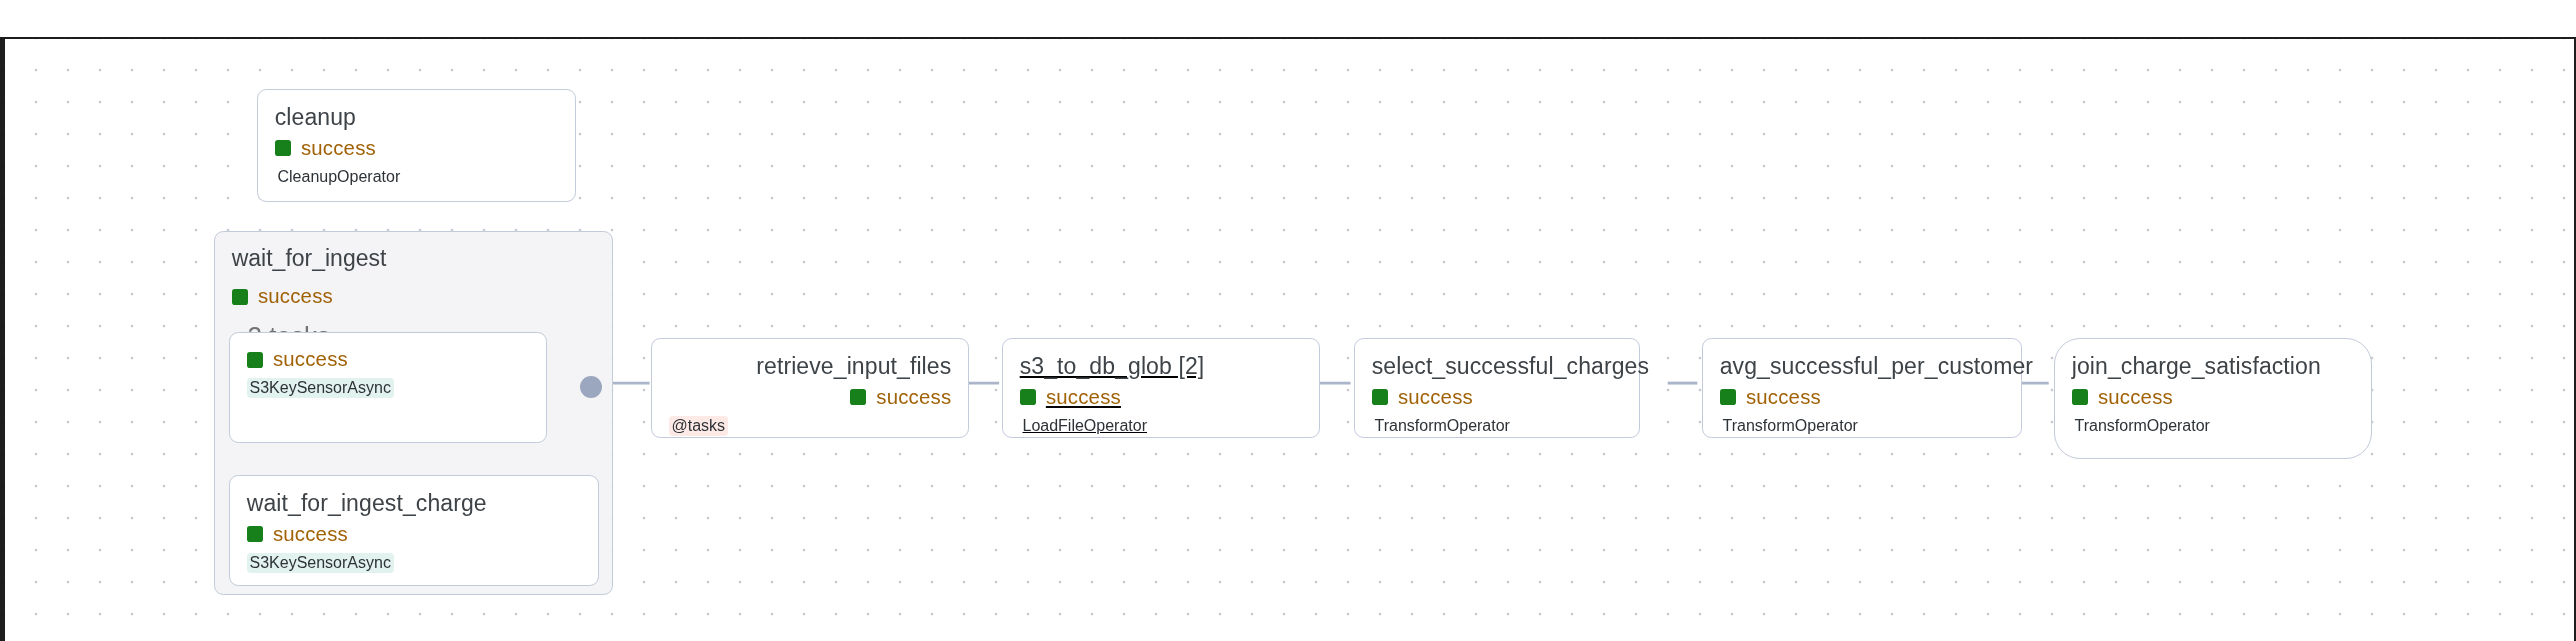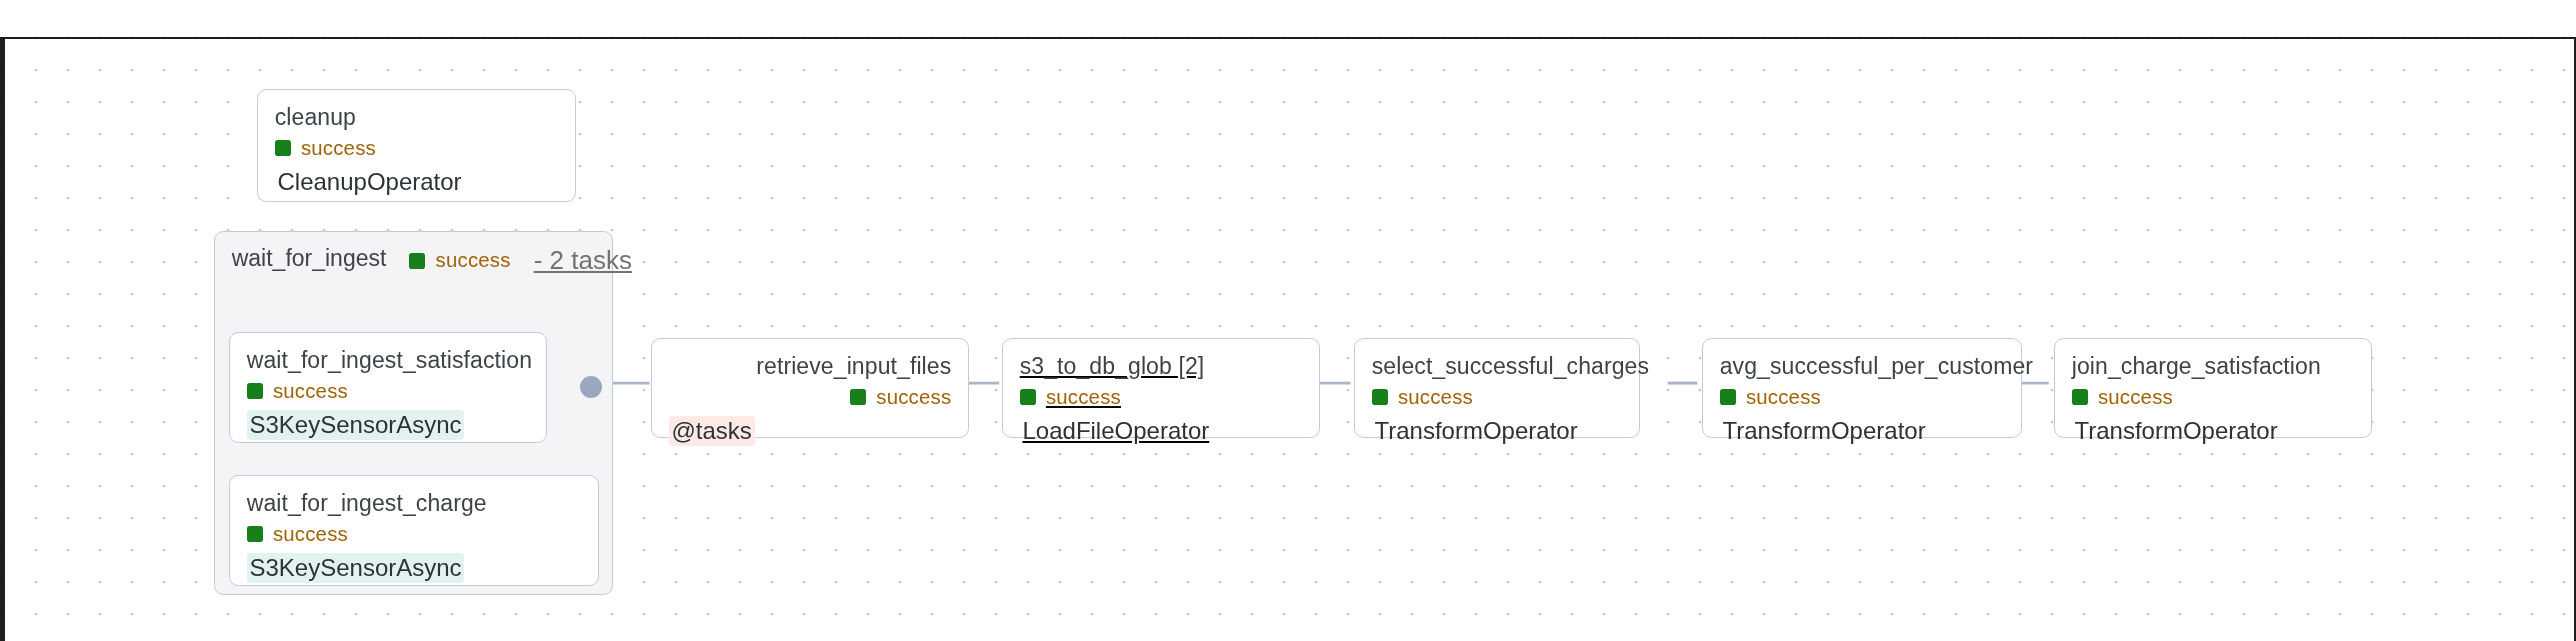--- a/index.html
+++ b/index.html
@@ -51,42 +51,42 @@
     border-radius: 2.8px;
     flex: 0 0 auto;
   }
   .status-text {
     font-size: 20.4px;
     color: #a16207;
     letter-spacing: 0.2px;
     white-space: nowrap;
   }
   .op-label {
-    font-size: 24px;
+    font-size: 16px;
     color: #2d3237;
     white-space: nowrap;
     align-self: flex-start;
     padding: 0.9px 2.8px;
     border-radius: 3.7px;
   }
   .op-label.tint-teal { background: #e2f2ee; }
   .op-label.tint-pink { background: #fdeae6; }
   .op-label.tint-none { background: transparent; }
 
   
   .group {
     position: absolute;
     background: #f4f4f6;
     border: 1.7px solid #c3cad9;
     border-radius: 9.3px;
   }
   .group-header {
     position: absolute;
     left: 16.7px; top: 13px;
-    display: flex; flex-direction: row; gap: 23px; text-align: center;
+    display: flex; flex-direction: column; gap: 13px; text-align: center;
   }
   .group-title {
     font-size: 23px;
     color: #3e4348;
     white-space: nowrap;
   }
   .group-toggle {
     font-size: 26px;
     color: #737373;
     text-decoration: underline;
@@ -139,21 +139,20 @@
       <div class="group-title">wait_for_ingest</div>
       <div class="status-row">
         <span class="status-square"></span>
         <span class="status-text">success</span>
       </div>
       <div class="group-toggle">- 2 tasks</div>
     </div>
   </div>
 
   <div class="node" style="left:224px; top:293px; width:318px; height:111px;">
-    <div class="node-title">wait_for_ingest_satisfaction</div>
     <div class="status-row">
       <span class="status-square"></span>
       <span class="status-text">success</span>
     </div>
     <div class="op-label tint-teal">S3KeySensorAsync</div>
   </div>
 
   <div class="node" style="left:224px; top:436px; width:370px; height:111px;">
     <div class="node-title">wait_for_ingest_charge</div>
     <div class="status-row">
@@ -194,21 +193,21 @@
 
   <div class="node" style="left:1697px; top:299px; width:320px; height:100px;">
     <div class="node-title">avg_successful_per_customer</div>
     <div class="status-row">
       <span class="status-square"></span>
       <span class="status-text">success</span>
     </div>
     <div class="op-label tint-none">TransformOperator</div>
   </div>
 
-  <div class="node" style="left:2049px; top:299px; width:318px; height:100px;">
+  <div class="node" style="left:2049px; top:299px; width:318px; height:121px;border-radius:26px;">
     <div class="node-title">join_charge_satisfaction</div>
     <div class="status-row">
       <span class="status-square"></span>
       <span class="status-text">success</span>
     </div>
     <div class="op-label tint-none">TransformOperator</div>
   </div>
 
 </div>
 

